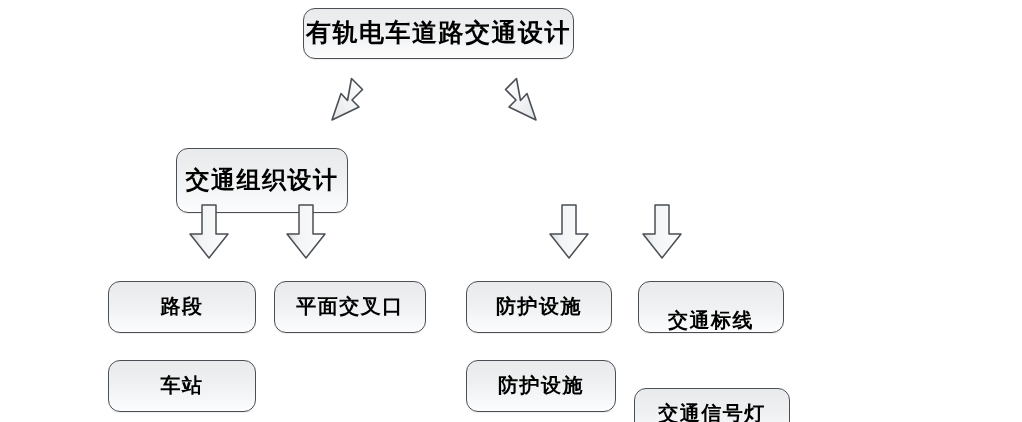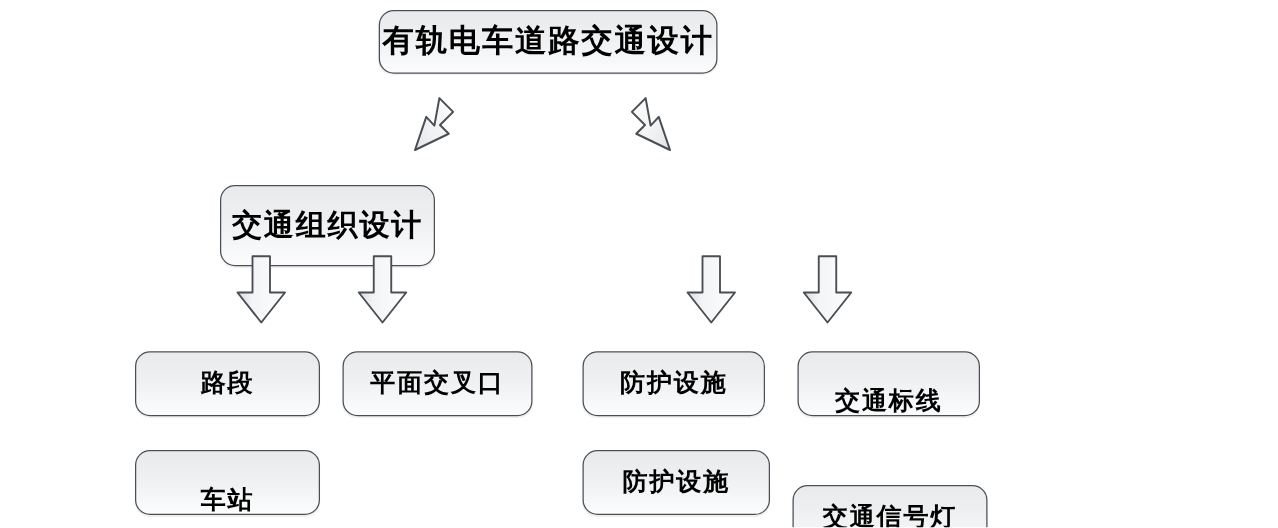--- a/index.html
+++ b/index.html
@@ -149,21 +149,21 @@
   </div>
 
   <div class="node n-l3" style="left:466px; top:281px; width:146px; height:52px;">
     <span class="node-label">防护设施</span>
   </div>
 
   <div class="node n-l3" style="left:638px; top:281px; width:146px; height:52px;align-items:flex-end;">
     <span class="node-label">交通标线</span>
   </div>
 
-  <div class="node n-l3" style="left:108px; top:360px; width:148px; height:52px;align-items:flex-end;">
+  <div class="node n-l3" style="left:108px; top:360px; width:148px; height:52px;">
     <span class="node-label">车站</span>
   </div>
 
   <div class="node n-l3" style="left:466px; top:360px; width:150px; height:52px;text-align:center;">
     <span class="node-label">防护设施</span>
   </div>
 
   <div class="node n-l3" style="left:634px; top:360px; width:156px; height:52px;margin-top:28px;">
     <span class="node-label">交通信号灯</span>
   </div>

